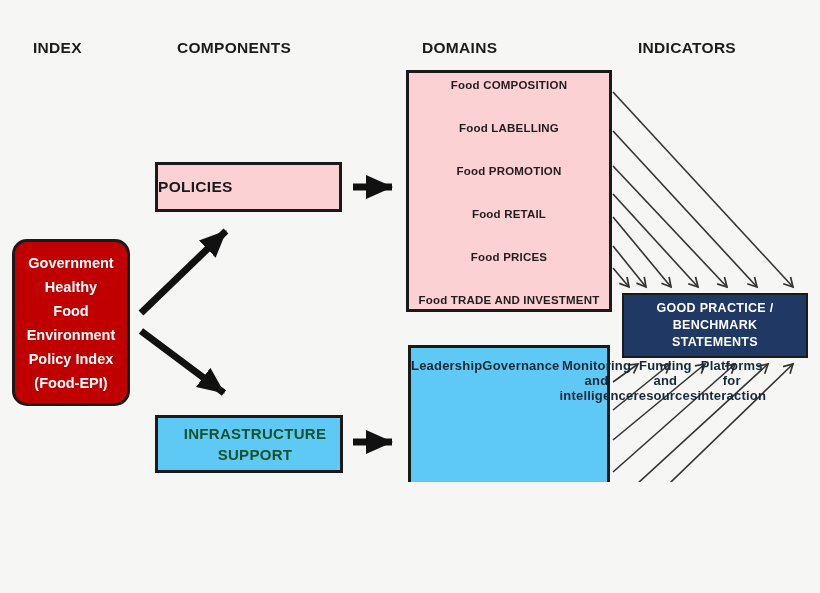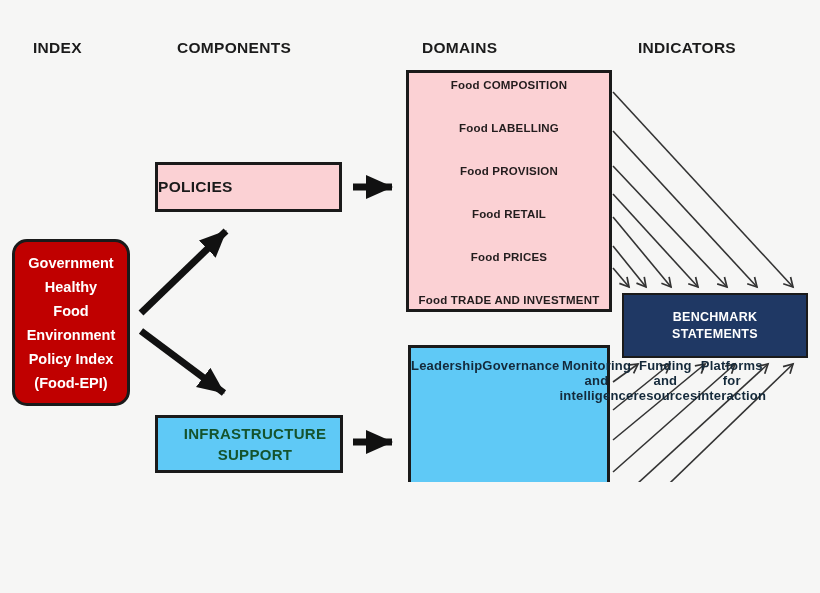--- a/index.html
+++ b/index.html
@@ -138,32 +138,33 @@
   </div>
 
   <div class="box infrastructure-box">
     <div>INFRASTRUCTURE</div>
     <div>SUPPORT</div>
   </div>
 
   <div class="box policy-domains-box">
     <div class="domain-item">Food COMPOSITION</div>
     <div class="domain-item">Food LABELLING</div>
-    <div class="domain-item">Food PROVISION</div>
+    <div class="domain-item">Food PROMOTION</div>
     <div class="domain-item">Food RETAIL</div>
     <div class="domain-item">Food PRICES</div>
     <div class="domain-item">Food TRADE AND INVESTMENT</div>
   </div>
 
   <div class="box infra-domains-box">
     <div class="domain-item">Leadership</div>
     <div class="domain-item">Governance</div>
     <div class="domain-item">Monitoring and intelligence</div>
     <div class="domain-item">Funding and resources</div>
     <div class="domain-item">Platforms for interaction</div>
   </div>
 
   <div class="box indicators-box">
+    <div>GOOD PRACTICE /</div>
     <div>BENCHMARK</div>
     <div>STATEMENTS</div>
   </div>
 
 </div>
 
 </body></html>

